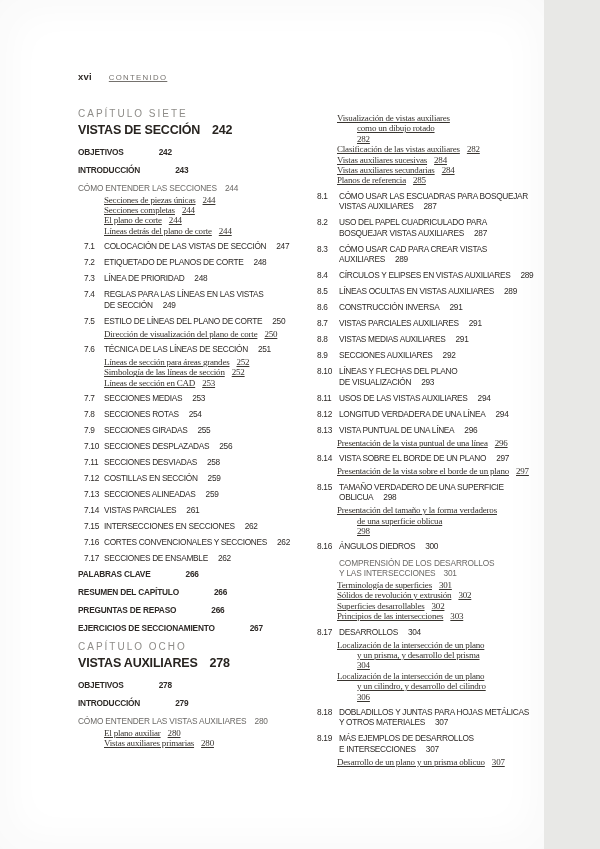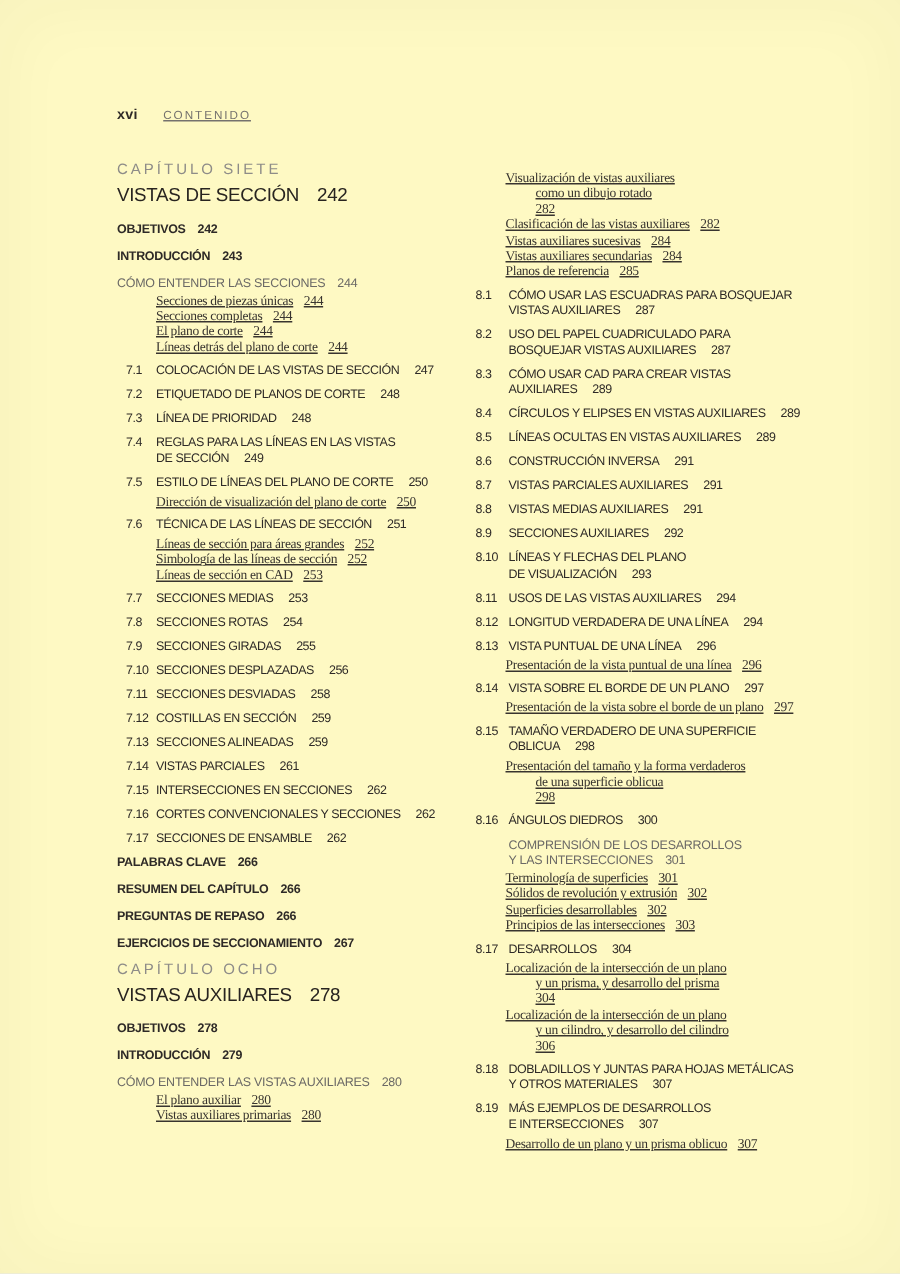--- a/index.html
+++ b/index.html
@@ -1,19 +1,19 @@
 <!DOCTYPE html>
 <html><head>
 <meta charset="utf-8">
 <style>
   html,body{margin:0;padding:0;background:#e8e8e6;}
   .page{
     position:relative;
-    width:600px;height:849px;
-    background:#fef9c3;
+    width:544px;height:849px;
+    background:#ffffff;
     overflow:hidden;
     font-family:"Liberation Sans",sans-serif;
     box-shadow:inset 0 0 50px rgba(60,60,55,0.04);
   }
   
   .runhead{position:absolute;top:71px;left:78px;display:flex;align-items:baseline;}
   .folio{font-size:9.5px;font-weight:700;color:#2e2a27;letter-spacing:.2px;}
   .rh{font-size:7.8px;color:#75726e;letter-spacing:1.3px;margin-left:17px;text-decoration:underline;}
 
   
@@ -21,25 +21,25 @@
   .col{flex:none;}
   .col-left{width:239px;}
   .col-right{width:263px;padding-top:5px;}
 
   .row{display:flex;align-items:baseline;white-space:nowrap;}
 
   
   .chapter{margin:0 0 9px 0;}
   *+.chapter{margin-top:5px;}
   .kicker{font-size:10px;letter-spacing:2px;color:#8e8c88;margin-bottom:3px;line-height:12px;}
-  .chtitle{font-size:12.5px;font-weight:400;color:#282420;letter-spacing:-.2px;line-height:15px;display:flex;align-items:baseline;white-space:nowrap;}
+  .chtitle{font-size:12.5px;font-weight:700;color:#282420;letter-spacing:-.2px;line-height:15px;display:flex;align-items:baseline;white-space:nowrap;}
   .chtitle .pg{margin-left:12px;}
 
   
-  .section{font-size:8.3px;font-weight:700;color:#2e2a27;letter-spacing:-.2px;line-height:10.5px;margin:0 0 7.5px 0;}
+  .section{font-size:8.3px;font-weight:700;color:#2e2a27;letter-spacing:-.2px;line-height:10.5px;margin:0 0 7.5px 0;gap:27px;}
   
   .head{font-size:8.3px;font-weight:400;color:#6b6966;letter-spacing:-.15px;line-height:10.5px;margin:0 0 1px 0;}
   .col-right .head{margin-left:22px;margin-top:6px;margin-bottom:1px;}
 
   
   .item{display:flex;font-size:8.3px;font-weight:400;color:#2e2a27;letter-spacing:-.3px;line-height:10.5px;margin:0 0 5.5px 0;white-space:nowrap;}
   .item .num{flex:none;}
   .col-left .item{padding-left:6px;}
   .col-left .item .num{width:20px;}
   .col-right .item .num{width:22px;}

